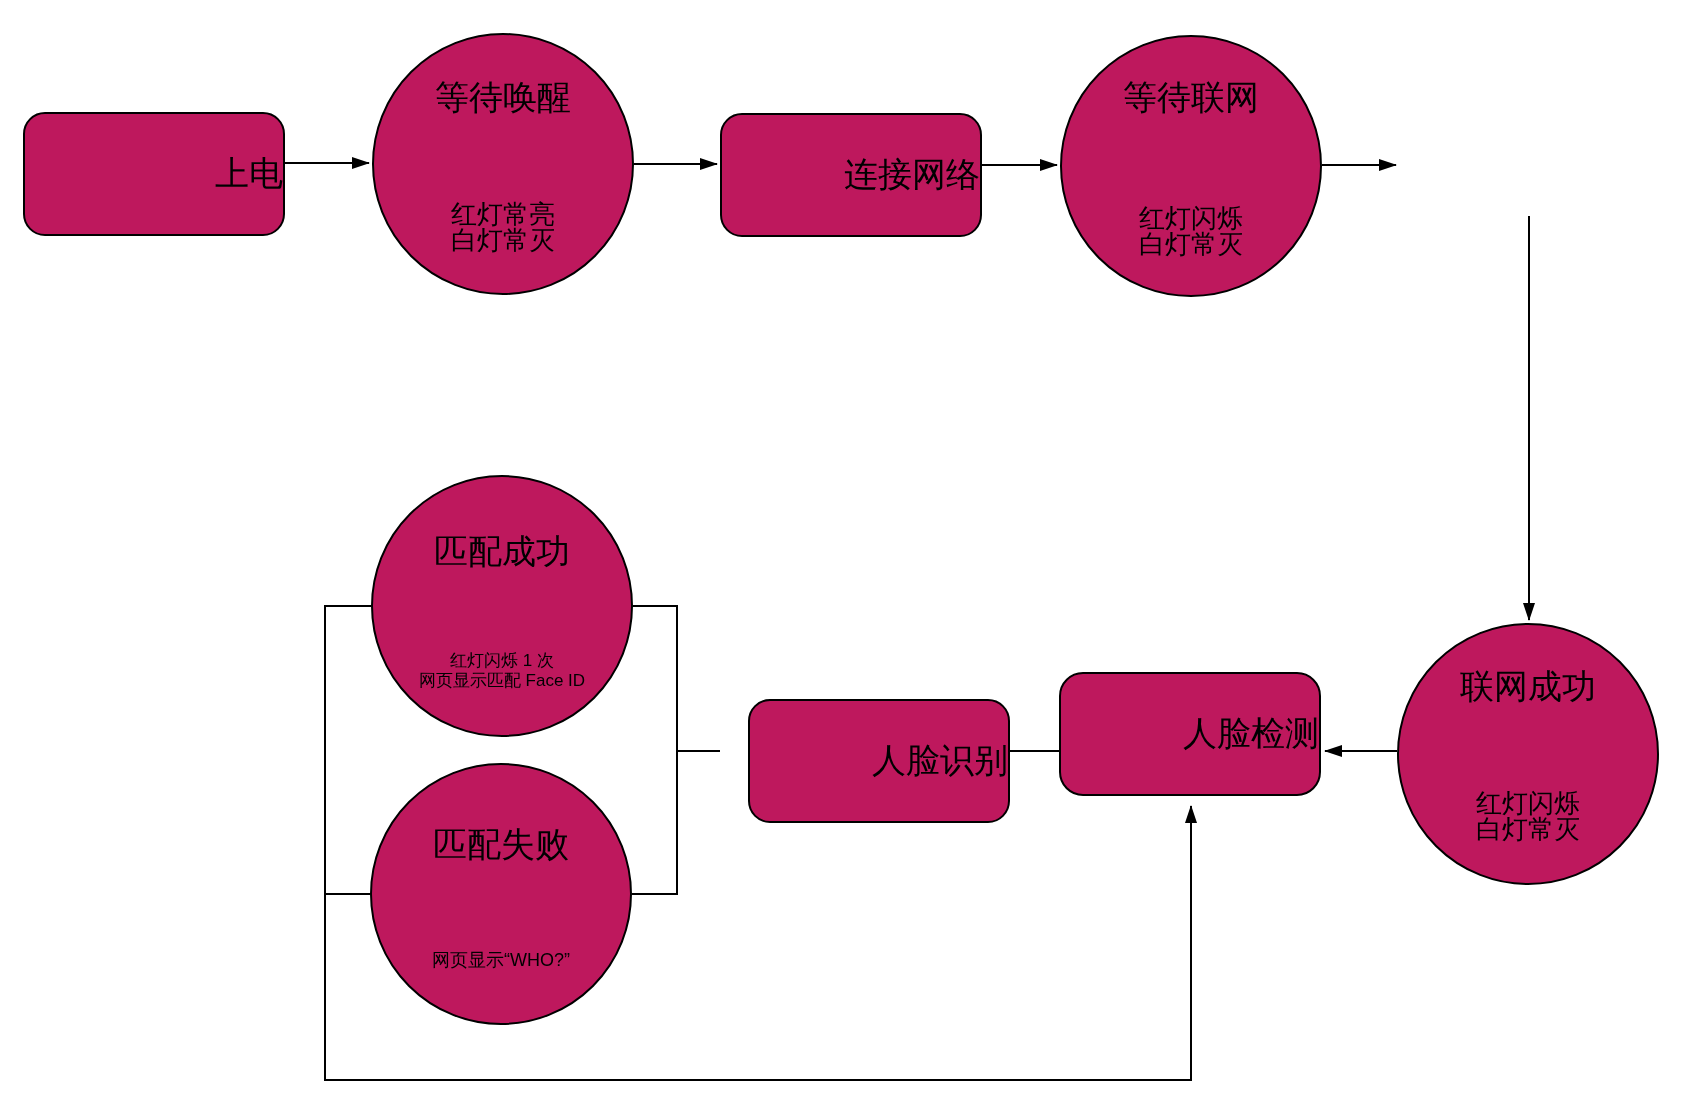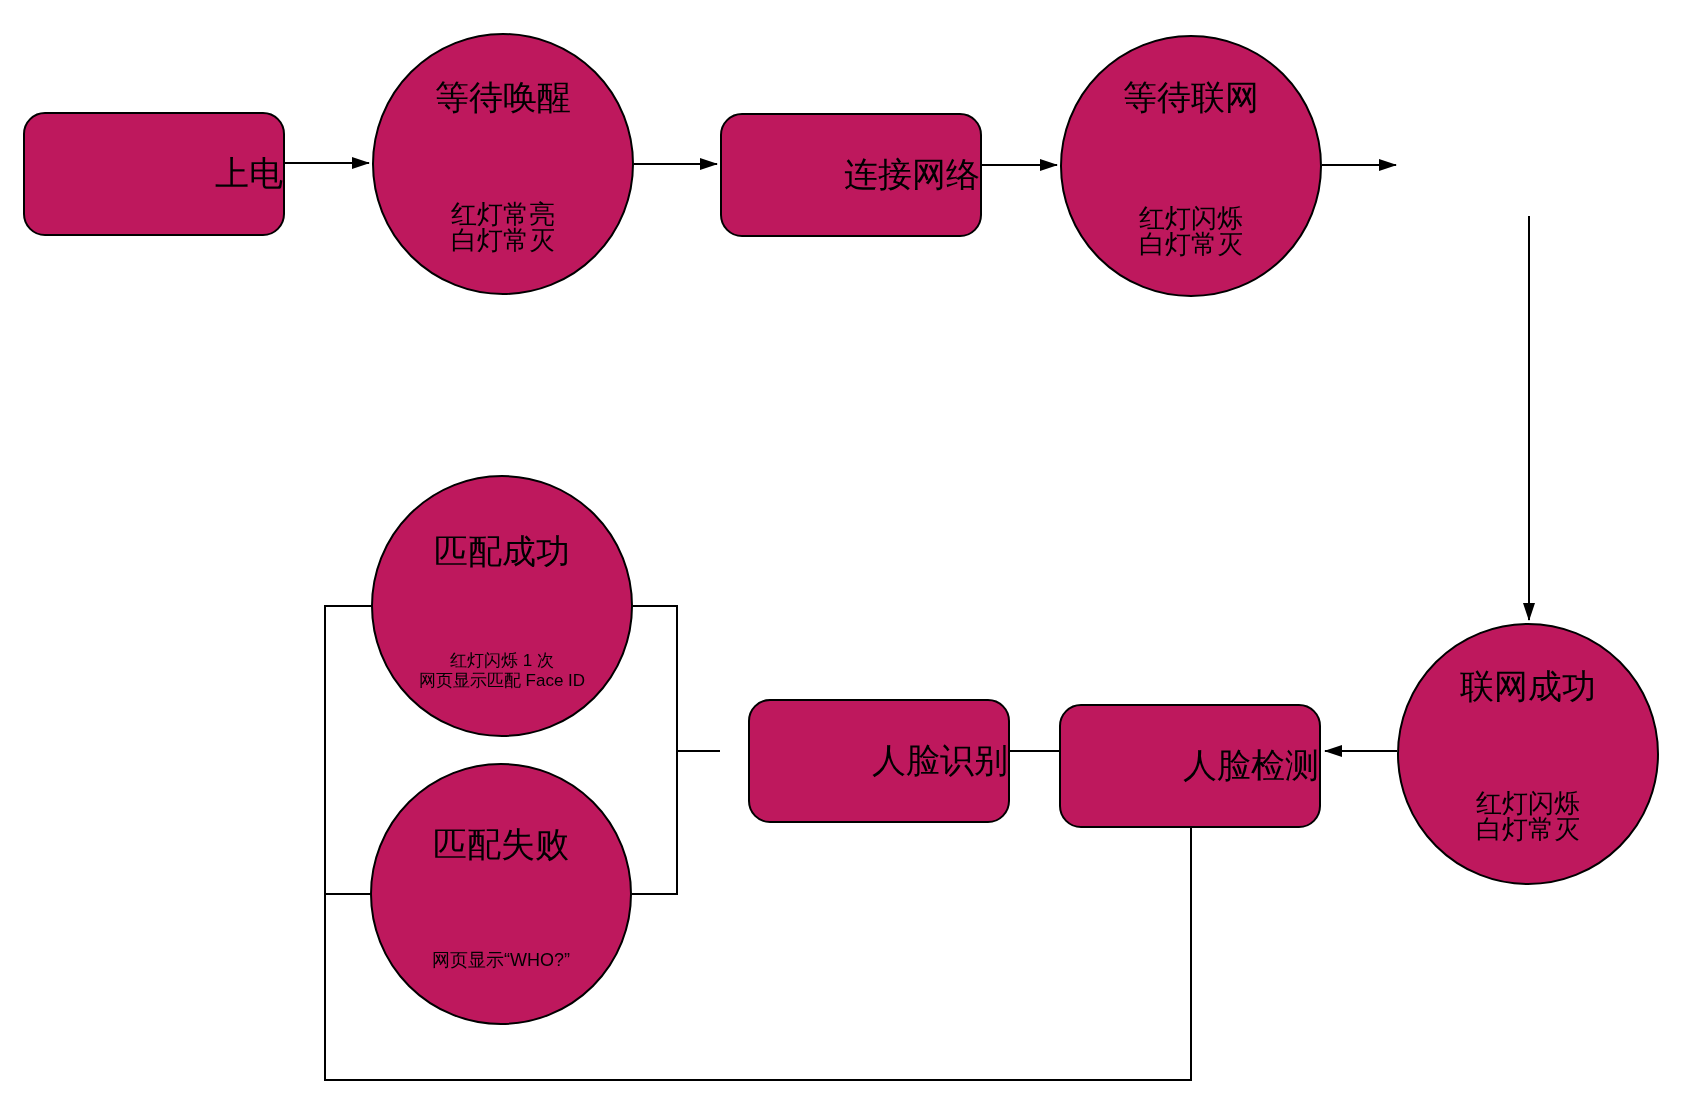--- a/index.html
+++ b/index.html
@@ -130,21 +130,21 @@
 
 
   <div class="node circle" style="left:1397px; top:623px;">
     <span class="title" style="top:62px;">联网成功</span>
     <span class="subs" style="top:191px;">
       <span class="sub-line">红灯闪烁</span>
       <span class="sub-line">白灯常灭</span>
     </span>
   </div>
 
-  <div class="node rect" style="left:1059px; top:704px;">
+  <div class="node rect" style="left:1059px; top:672px;border-radius:24px;">
     <span class="title">人脸检测</span>
   </div>
 
   <div class="node rect" style="left:720px; top:699px;margin-left:28px;">
     <span class="title">人脸识别</span>
   </div>
 
   <div class="node circle" style="left:371px; top:475px;">
     <span class="title" style="top:75px;">匹配成功</span>
     <span class="subs small" style="top:194px;">

